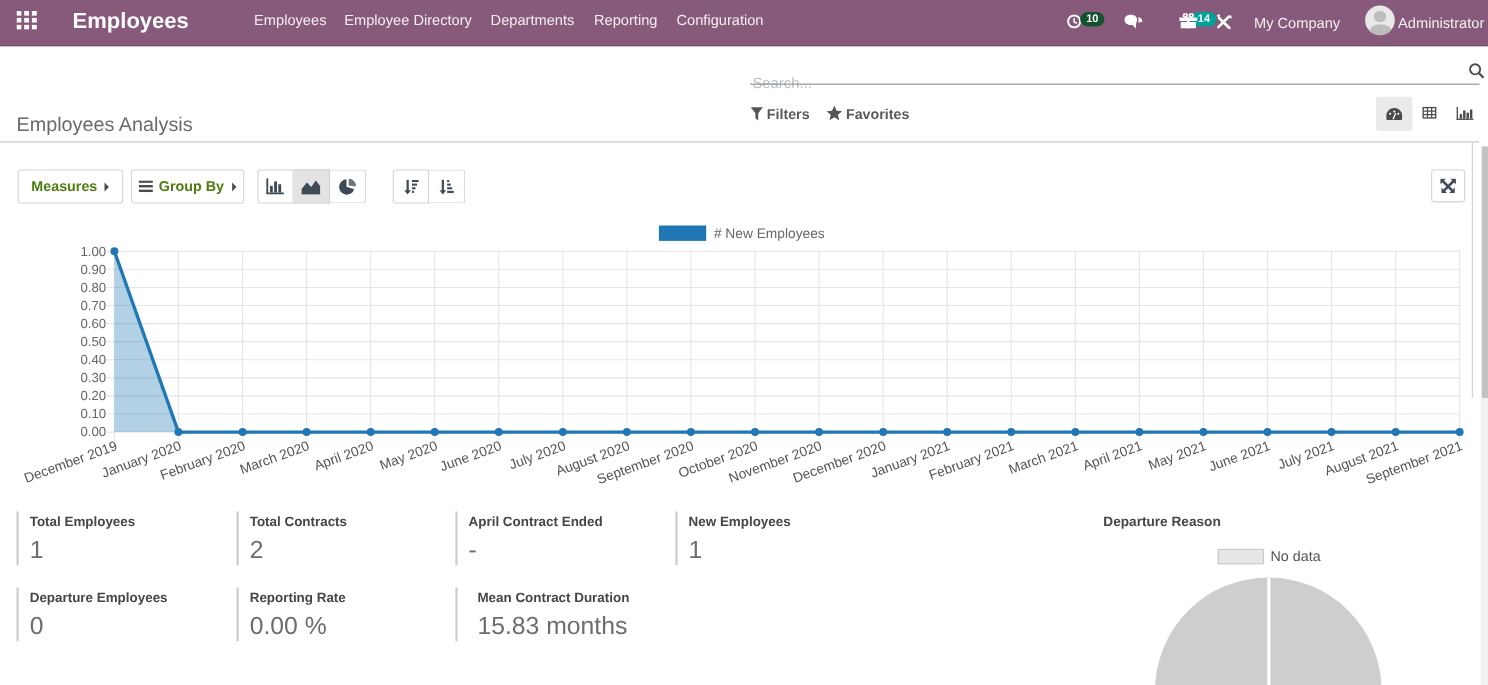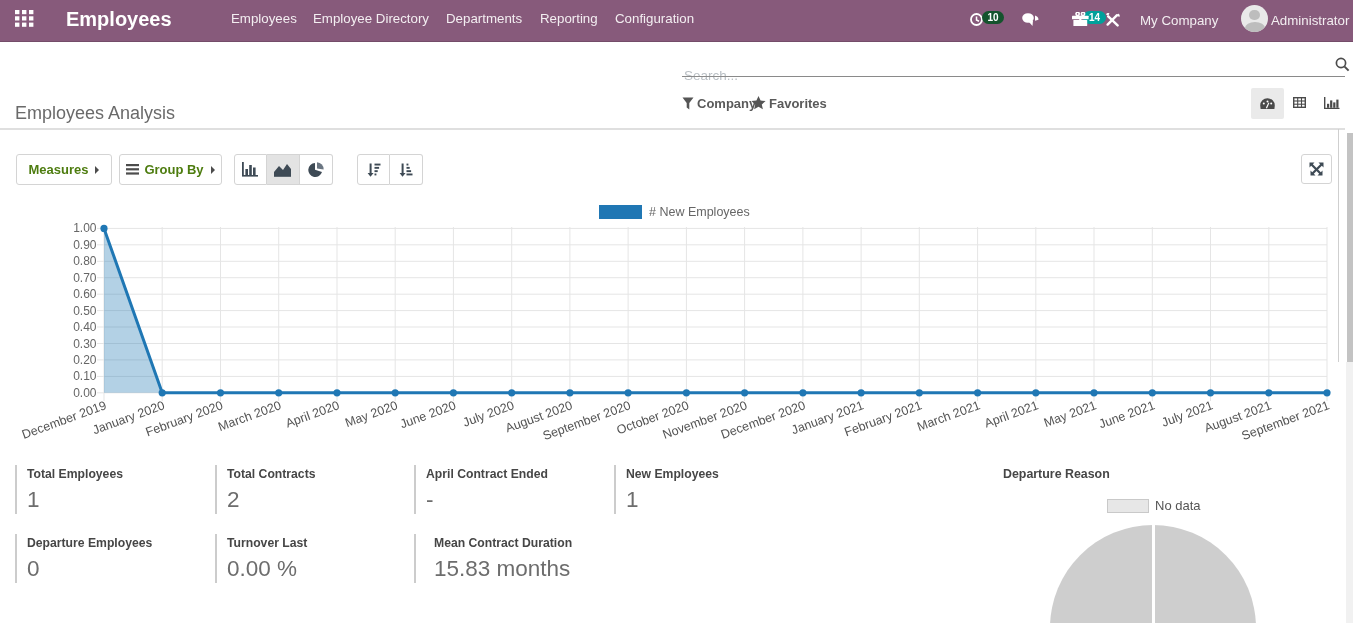--- a/index.html
+++ b/index.html
@@ -115,21 +115,21 @@
 <div id="title">Employees Analysis</div>
 <div id="searchph">Search...</div>
 <div id="searchline"></div>
 <svg class="abs" style="left:1335px; top:57px;" width="15" height="15" viewBox="0 0 15 15">
   <circle cx="6" cy="6" r="4.6" fill="none" stroke="#4c4c4c" stroke-width="1.7"></circle>
   <line x1="9.6" y1="9.6" x2="13.6" y2="13.6" stroke="#4c4c4c" stroke-width="2"></line>
 </svg>
 <svg class="abs" style="left:682px; top:97px;" width="12" height="13" viewBox="0 0 12 13">
   <path d="M0.5 0.5 h11 l-4.2 5.5 v6.5 l-2.6 -2 v-4.5 z" fill="#555"></path>
 </svg>
-<div class="cpbtn" style="left:697px;">Company</div>
+<div class="cpbtn" style="left:697px;">Filters</div>
 <svg class="abs" style="left:751px; top:96px;" width="15" height="14" viewBox="0 0 15 14">
   <path d="M7.5 0 l2.1 4.6 5 .5 -3.8 3.3 1.1 4.9 -4.4 -2.6 -4.4 2.6 1.1 -4.9 -3.8 -3.3 5 -.5 z" fill="#555"></path>
 </svg>
 <div class="cpbtn" style="left:769px;">Favorites</div>
 
 <div class="abs" style="left:1251px; top:88px; width:33px; height:31px; background:#eaeaea; border-radius:2px;"></div>
 <svg class="abs" style="left:1260px; top:98px;" width="15" height="12" viewBox="0 0 15 12">
   <path d="M7.5 0.2 a7.3 7.3 0 0 1 7.3 7.3 l-.4 3.6 h-13.8 l-.4-3.6 a7.3 7.3 0 0 1 7.3-7.3 z" fill="#4a4a4a"></path>
   <circle cx="3.8" cy="5.4" r="1" fill="#fff"></circle>
     <circle cx="7.5" cy="3.4" r="1" fill="#fff"></circle>
@@ -331,21 +331,21 @@
   </div>
 <div class="kpi" style="left:614px; top:465px; height:49px;">
     <div class="t">New Employees</div>
     <div class="v">1</div>
   </div>
 <div class="kpi" style="left:15px; top:534px; height:49px;">
     <div class="t">Departure Employees</div>
     <div class="v">0</div>
   </div>
 <div class="kpi" style="left:215px; top:534px; height:49px;">
-    <div class="t">Turnover Last</div>
+    <div class="t">Reporting Rate</div>
     <div class="v">0.00 %</div>
   </div>
 <div class="kpi" style="left:414px; top:534px; height:49px;padding-left:18px;">
     <div class="t">Mean Contract Duration</div>
     <div class="v">15.83 months</div>
   </div>
 
 <div id="dr-title">Departure Reason</div>
 <div id="nodata-box"></div>
 <div id="nodata-txt">No data</div>

